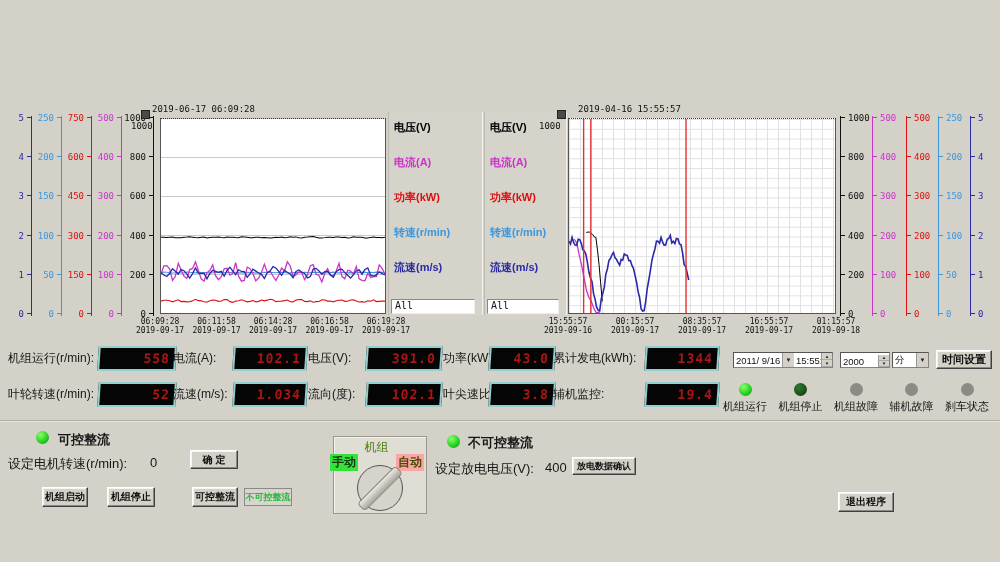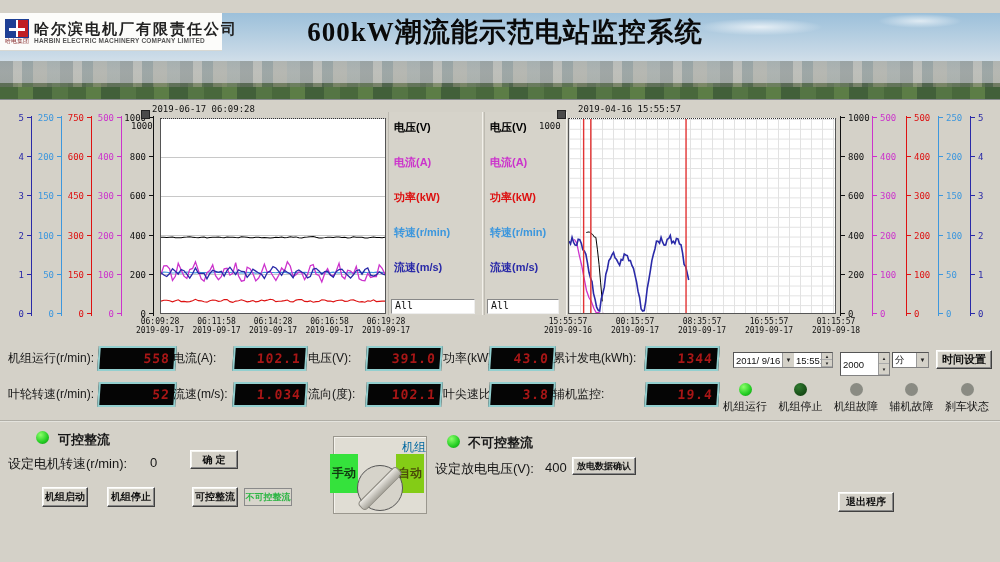--- a/index.html
+++ b/index.html
@@ -92,49 +92,36 @@
   
   .divider{position:absolute;left:0;right:0;top:420px;height:2px;background:linear-gradient(#97948b,#fdfdf8);}
   .dot{position:absolute;width:13px;height:13px;border-radius:50%;
        background:radial-gradient(circle at 35% 30%, #8aff6a, #22cc22 60%, #0f8a12);}
   .b-label{position:absolute;font-size:13px;font-weight:bold;color:#161616;white-space:nowrap;}
   .b-text{position:absolute;font-size:13px;color:#161616;white-space:nowrap;}
   .flat-btn{position:absolute;background:#d8d5cc;border:1px solid #8a8a8a;font-size:10px;font-weight:bold;
        color:#2db544;display:flex;align-items:center;justify-content:center;box-sizing:border-box;}
   .knob-panel{position:absolute;left:333px;top:436px;width:92px;height:76px;background:#e0ddd4;
        border:1px solid #9a978e;box-shadow:inset 1px 1px 0 #f4f2ec;}
-  .knob-title{position:absolute;top:2px;left:0;right:0;text-align:right;font-size:12px;color:#0369a1;}
-  .tag{position:absolute;font-size:12px;font-weight:bold;padding:11px 2px;}
+  .knob-title{position:absolute;top:2px;left:0;right:7px;text-align:center;font-size:12px;color:#4d7c0f;}
+  .tag{position:absolute;font-size:12px;font-weight:bold;padding:0 2px;}
   .tag.manual{left:-4px;top:17px;background:#35e23c;color:#103a10;}
-  .tag.auto{right:2px;top:17px;background:#84cc16;color:#4a4a08;}
+  .tag.auto{right:2px;top:17px;background:#fca5a5;color:#4a4a08;}
   .knob{position:absolute;left:23px;top:28px;width:44px;height:44px;border-radius:50%;
         border:1px solid #555;background:#d6d3ca;}
   .lever{position:absolute;left:-5px;top:17px;width:52px;height:9px;border-radius:4px;
         background:linear-gradient(#eceae4,#a8a59c);border:1px solid #8c8980;
         transform:rotate(-45deg);}
 </style>
 </head>
 <body>
 
 <div id="app">
 
 
-  <div class="banner">
-    <div class="company">
-      <div>
-        <div class="logo-mark"></div>
-        <div class="logo-sub">哈电集团</div>
-      </div>
-      <div>
-        <div class="company-cn">哈尔滨电机厂有限责任公司</div>
-        <div class="company-en">HARBIN ELECTRIC MACHINERY COMPANY LIMITED</div>
-      </div>
-    </div>
-    <div class="main-title">600kW潮流能示范电站监控系统</div>
-  </div>
 
   <div id="axesL">
       <div class="axis" style="left: 8px; width: 24px;">
         <div class="aline" style="background: rgb(42, 42, 168); right: 0px;"></div>
         <div class="atick" style="background: rgb(42, 42, 168); bottom: 0%; right: 0px;"></div>
         <span class="alab" style="color: rgb(42, 42, 168); bottom: calc(0% - 5px); right: 8px;">0</span>
         <div class="atick" style="background: rgb(42, 42, 168); bottom: 20%; right: 0px;"></div>
         <span class="alab" style="color: rgb(42, 42, 168); bottom: calc(20% - 5px); right: 8px;">1</span>
         <div class="atick" style="background: rgb(42, 42, 168); bottom: 40%; right: 0px;"></div>
         <span class="alab" style="color: rgb(42, 42, 168); bottom: calc(40% - 5px); right: 8px;">2</span>
@@ -396,21 +383,21 @@
 
   <div class="win-input" style="left:733px;top:352px;width:100px;height:16px;">
     <div class="wi-text" style="width:44px;flex:none;">2011/ 9/16</div>
     <div class="dd-arrow">▼</div>
     <div class="wi-text">15:55:57</div>
     <div class="spin">
         <span>▲</span>
         <span>▼</span>
       </div>
   </div>
-  <div class="win-input" style="left:840px;top:352px;width:50px;height:24px;">
+  <div class="win-input" style="left:840px;top:352px;width:50px;height:16px;align-items:flex-end;">
     <div class="wi-text">2000</div>
     <div class="spin">
         <span>▲</span>
         <span>▼</span>
       </div>
   </div>
   <div class="win-input" style="left:892px;top:352px;width:37px;height:16px;">
     <div class="wi-text">分</div>
     <div class="dd-arrow">▼</div>
   </div>

